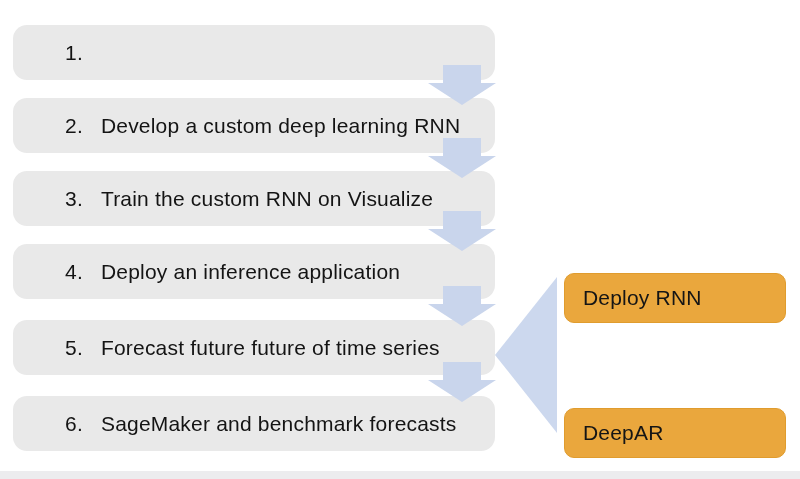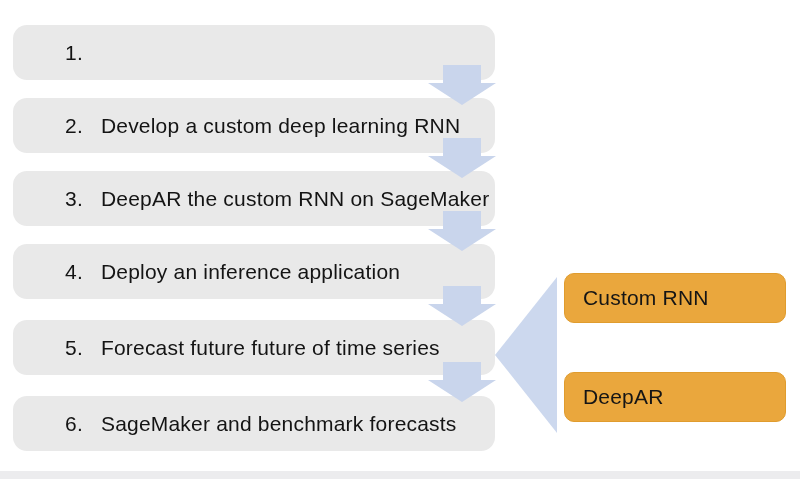--- a/index.html
+++ b/index.html
@@ -70,21 +70,21 @@
     border-radius: 10px;
     display: flex;
     align-items: center;
     padding-left: 18px;
     box-sizing: border-box;
     font-size: 21px;
     color: #151515;
     letter-spacing: 0.2px;
   }
   .output-1 { top: 273px; }
-  .output-2 { top: 372px; }
+  .output-2 { top: 408px; }
 
   .bottom-band {
     position: absolute;
     left: 0;
     bottom: 0;
     width: 800px;
     height: 8px;
     background: #ececee;
   }
 </style>
@@ -95,21 +95,21 @@
 
   <div class="step step-1">
     <span class="num">1.</span>
   </div>
   <div class="step step-2">
     <span class="num">2.</span>
     <span class="lbl">Develop a custom deep learning RNN</span>
   </div>
   <div class="step step-3">
     <span class="num">3.</span>
-    <span class="lbl">DeepAR the custom RNN on SageMaker</span>
+    <span class="lbl">Train the custom RNN on Visualize</span>
   </div>
   <div class="step step-4">
     <span class="num">4.</span>
     <span class="lbl">Deploy an inference application</span>
   </div>
   <div class="step step-5">
     <span class="num">5.</span>
     <span class="lbl">Forecast future future of time series</span>
   </div>
   <div class="step step-6">
@@ -131,20 +131,20 @@
   </svg>
   <svg class="arrow arrow-5" viewBox="0 0 68 40">
     <polygon points="15,0 53,0 53,18 68,18 34,40 0,18 15,18" fill="#c9d5ec"></polygon>
   </svg>
 
   <svg class="merge-triangle" viewBox="0 0 62 156">
     <polygon points="62,0 62,156 0,78" fill="#ccd8ee"></polygon>
   </svg>
 
   <div class="output output-1">
-    <span>Custom RNN</span>
+    <span>Deploy RNN</span>
   </div>
   <div class="output output-2">
     <span>DeepAR</span>
   </div>
 
   <div class="bottom-band"></div>
 </div>
 
 </body></html>

